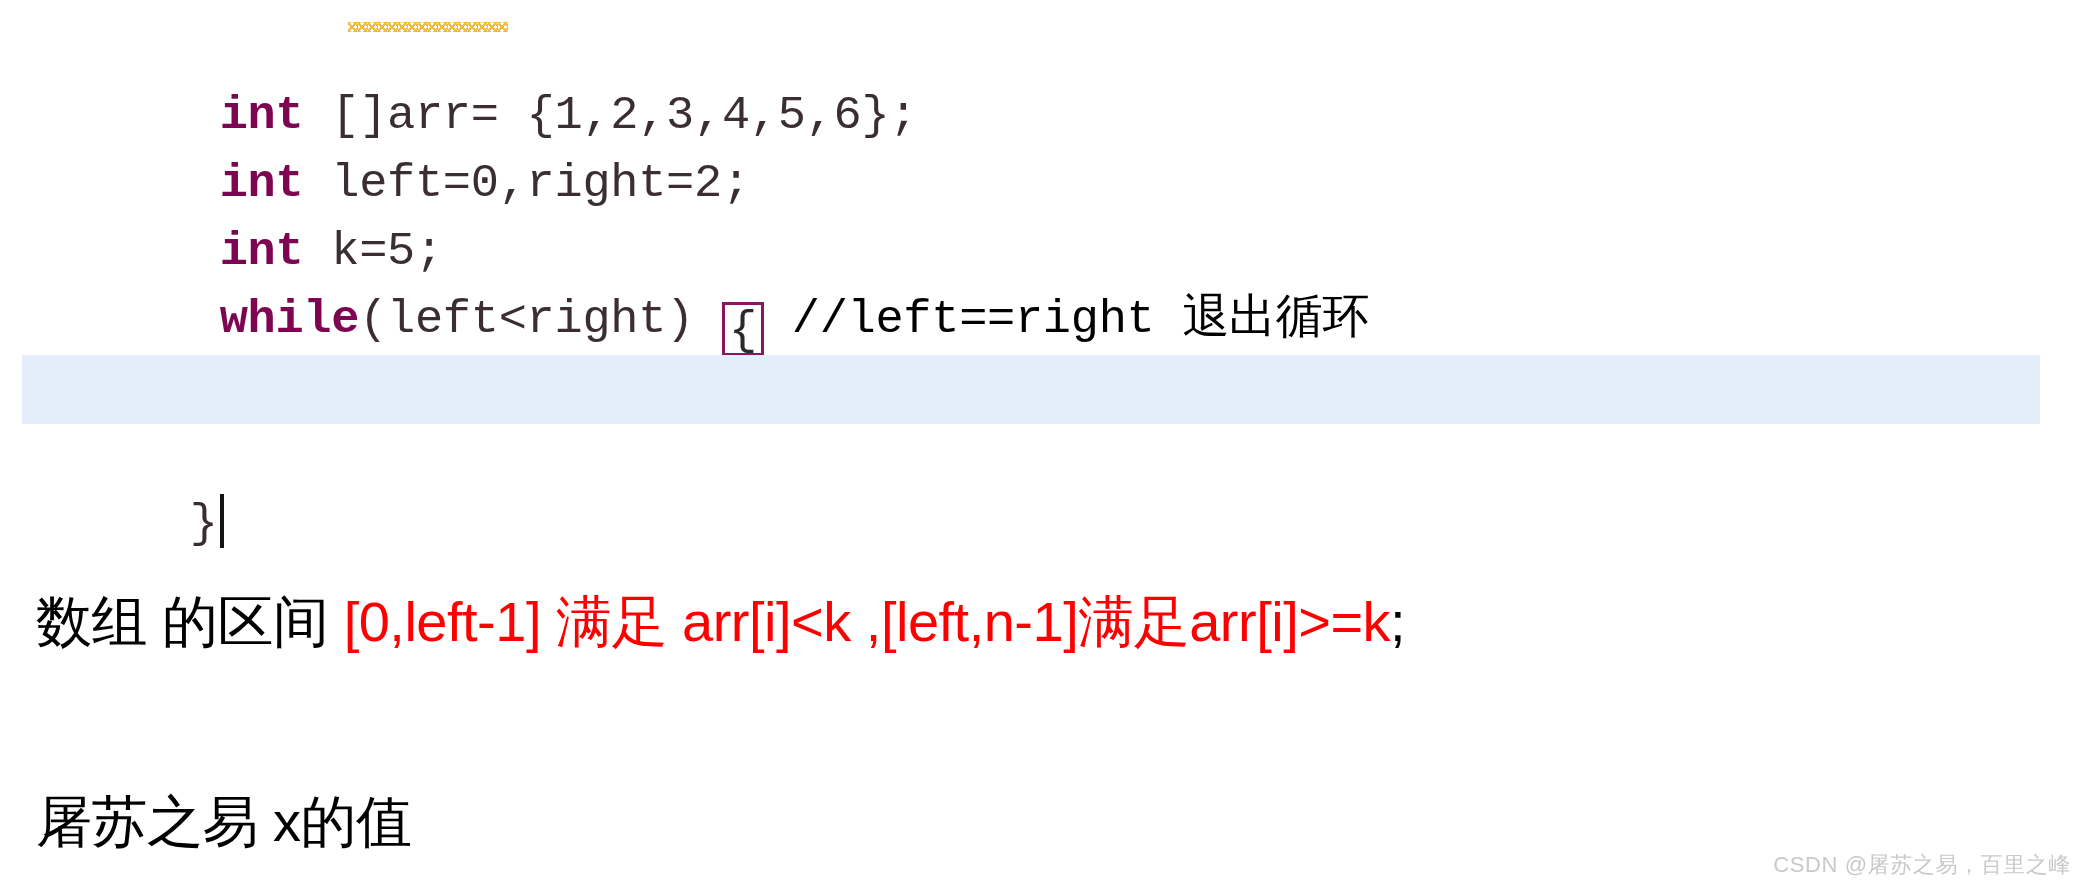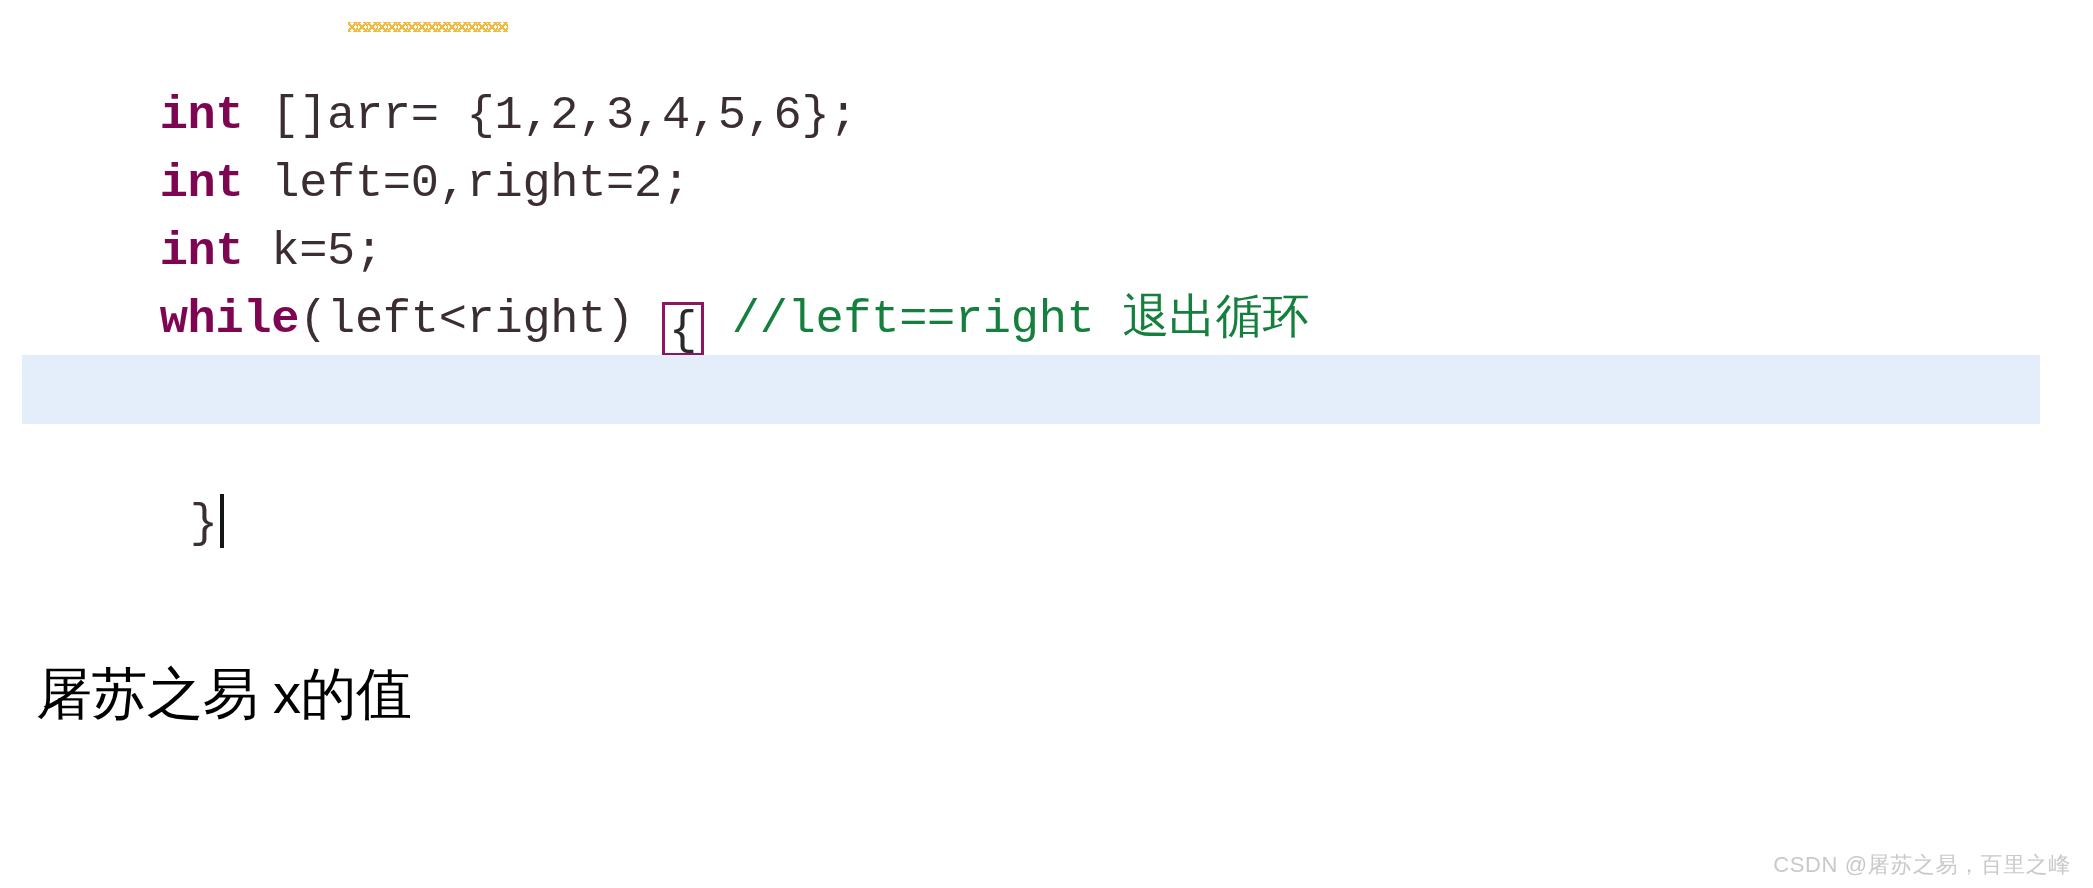--- a/index.html
+++ b/index.html
@@ -38,30 +38,30 @@
     width: 2093px;
   }
   .code-line {
     position: relative;
     height: 68px;
     line-height: 68px;
     white-space: pre;
     font-family: "Liberation Mono", monospace;
     font-size: 47px;
     color: #2a2a2a;
-    padding-left: 48px;
+    padding-left: 108px;
     box-sizing: border-box;
     letter-spacing: -0.3px;
   }
   .kw {
     color: #7d0552;
     font-weight: bold;
   }
   .cmt {
-    color: #15803d;
+    color: #000000;
   }
   .cmt-cn {
     font-family: "Liberation Mono", "DejaVu Sans", monospace;
   }
   .ident { color: #3b2e33; }
 
   
   .squiggle {
     position: absolute;
     left: 348px;
@@ -186,20 +186,22 @@
 
   <div class="code-line current">
     <span class="hl-band"></span>
     <span class="hl-text"><span class="ident">}</span><span class="caret"></span></span>
   </div>
 
 </div>
 
 <div id="notes">
 
+  <div class="note-line"><span class="blk">数组 的区间 </span><span class="red">[0,left-1] 满足 arr[i]&lt;k ,[left,n-1]满足arr[i]&gt;=k</span><span class="blk">;</span>
+  </div>
 
   <div class="note-line second"><span>屠苏之易 x的值</span>
   </div>
 
 </div>
 
 <div id="watermark">
   <span>CSDN @屠苏之易，百里之峰</span>
 </div>
 

